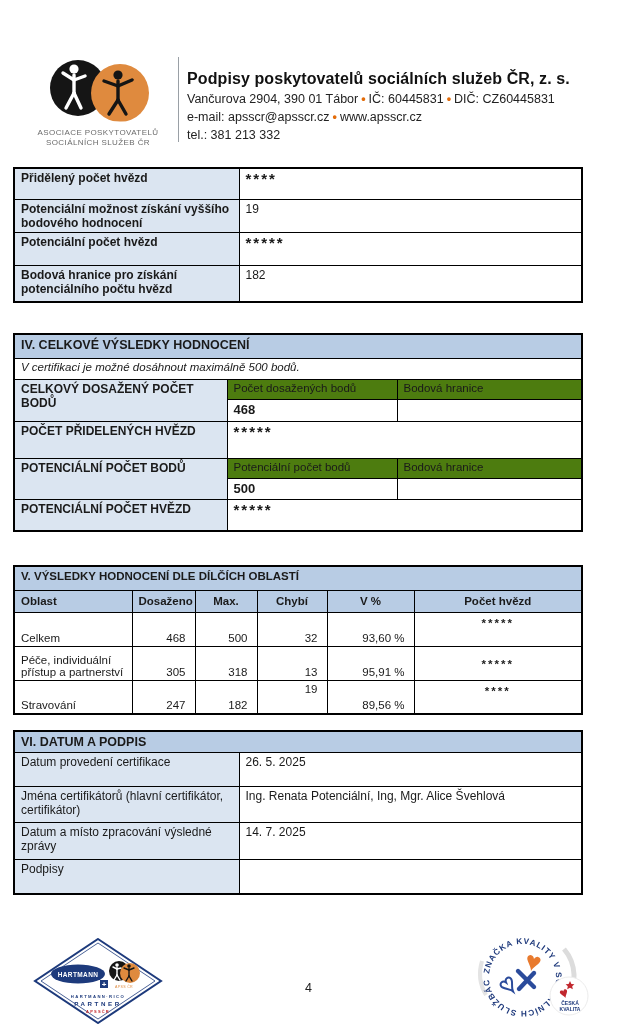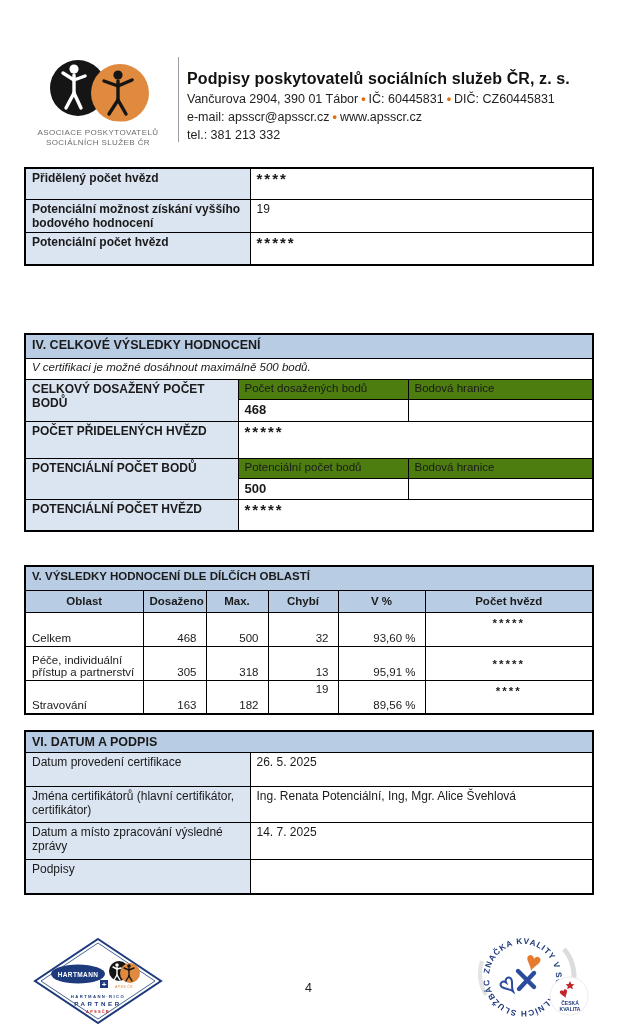--- a/index.html
+++ b/index.html
@@ -12,35 +12,35 @@
 
   
   .org-logo { position:absolute; left:28px; top:48px; }
   .hdr-divider { position:absolute; left:178px; top:57px; width:1px; height:85px; background:#9aa0a6; }
   .hdr-text { position:absolute; left:187px; top:70px; width:410px; }
   .hdr-title { font-size:16px; font-weight:bold; color:#111; letter-spacing:0.1px; margin-bottom:4px; }
   .hdr-line { font-size:12.5px; color:#222; margin-bottom:4px; }
   .bullet { color:#e36c0a; font-weight:bold; padding:0 3px; }
 
   
-  table { border-collapse: collapse; table-layout: fixed; position:absolute; left:24px; width:568px; }
+  table { border-collapse: collapse; table-layout: fixed; position:absolute; left:13px; width:568px; }
   td { border:1px solid #000; vertical-align:top; padding:2px 6px; font-size:12px; overflow:hidden; }
   table.doc { border:2px solid #000; }
   .lbl-blue  { background:#dbe5f1; font-weight:bold; }
   .lbl-blue-n{ background:#dbe5f1; }
   .sec-hdr   { background:#b8cce4; font-weight:bold; font-size:12.5px; padding-top:3px; }
   .sub-hdr   { background:#4d7c0f; font-size:11.5px; }
   .note      { font-style:italic; font-size:11.5px;margin-left:16px; }
   .stars     { font-weight:bold; font-size:15px; letter-spacing:2px; line-height:14px; padding-top:3px; }
   .big-val   { font-weight:bold; font-size:13px; }
 
   
   .t5 td { font-size:11.5px;margin-left:38px; }
   .t5 .colhdr { background:#b8cce4; font-weight:bold; text-align:center; vertical-align:middle; font-size:11.5px; }
-  .t5 .colhdr.first { text-align:center; }
+  .t5 .colhdr.first { text-align:left; }
   .va-bot { vertical-align:bottom; }
   .va-top { vertical-align:top; }
   .num { text-align:right; padding-right:9px; }
   .stars-c { text-align:center; }
 
   
   .page-num { position:absolute; left:0; top:981px; width:617px; text-align:center; font-size:12.5px; color:#222; }
   .logo-left  { position:absolute; left:33px;  top:938px; }
   .logo-right { position:absolute; left:466px; top:931px; }
 </style>
@@ -100,20 +100,24 @@
       <td class="stars">****</td>
     </tr>
     <tr style="height:32px">
       <td class="lbl-blue">Potenciální možnost získání vyššího bodového hodnocení</td>
       <td>19</td>
     </tr>
     <tr style="height:33px">
       <td class="lbl-blue">Potenciální počet hvězd</td>
       <td class="stars">*****</td>
     </tr>
+    <tr style="height:37px">
+      <td class="lbl-blue">Bodová hranice pro získání potenciálního počtu hvězd</td>
+      <td>182</td>
+    </tr>
   </tbody>
     </table>
 
   <table class="doc t4" style="top:333px;">
     <colgroup>
         <col style="width:213px">
         <col style="width:170px">
         <col style="width:185px">
       </colgroup>
     <tbody>
@@ -184,21 +188,21 @@
     <tr style="height:34px">
       <td class="va-bot">Péče, individuální přístup a partnerství</td>
       <td class="va-bot num">305</td>
       <td class="va-bot num">318</td>
       <td class="va-bot num">13</td>
       <td class="va-bot num">95,91 %</td>
       <td class="va-top stars stars-c" style="vertical-align:middle">*****</td>
     </tr>
     <tr style="height:34px">
       <td class="va-bot">Stravování</td>
-      <td class="va-bot num">163</td>
+      <td class="va-bot num">247</td>
       <td class="va-bot num">182</td>
       <td class="va-top num">19</td>
       <td class="va-bot num">89,56 %</td>
       <td class="va-top stars stars-c">****</td>
     </tr>
   </tbody>
     </table>
 
   <table class="doc t6" style="top:730px;">
     <colgroup>

